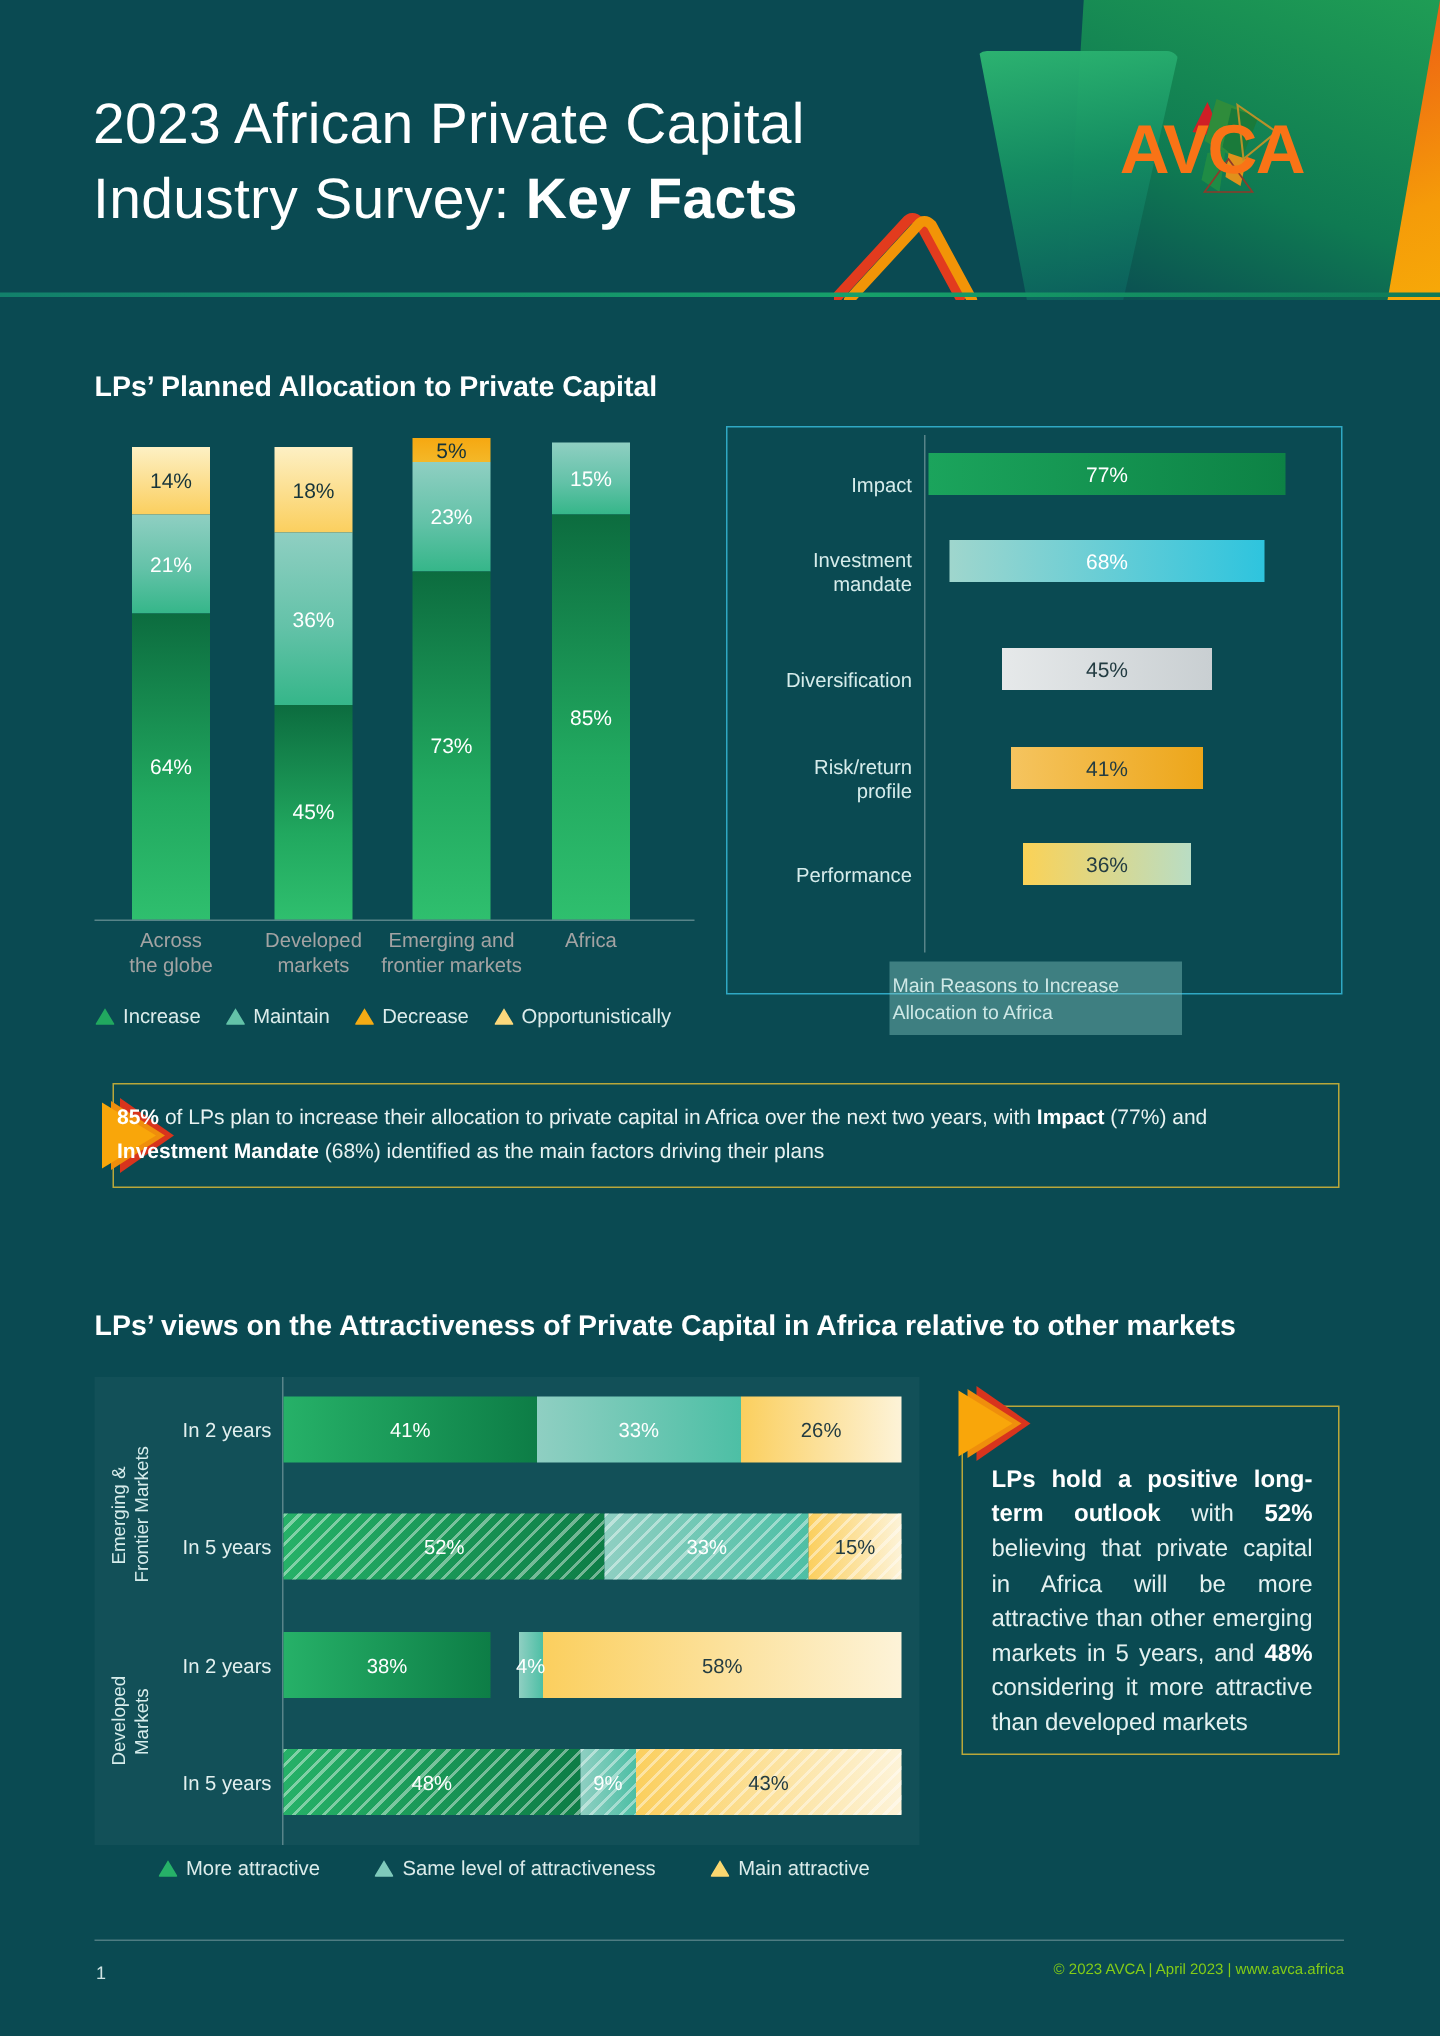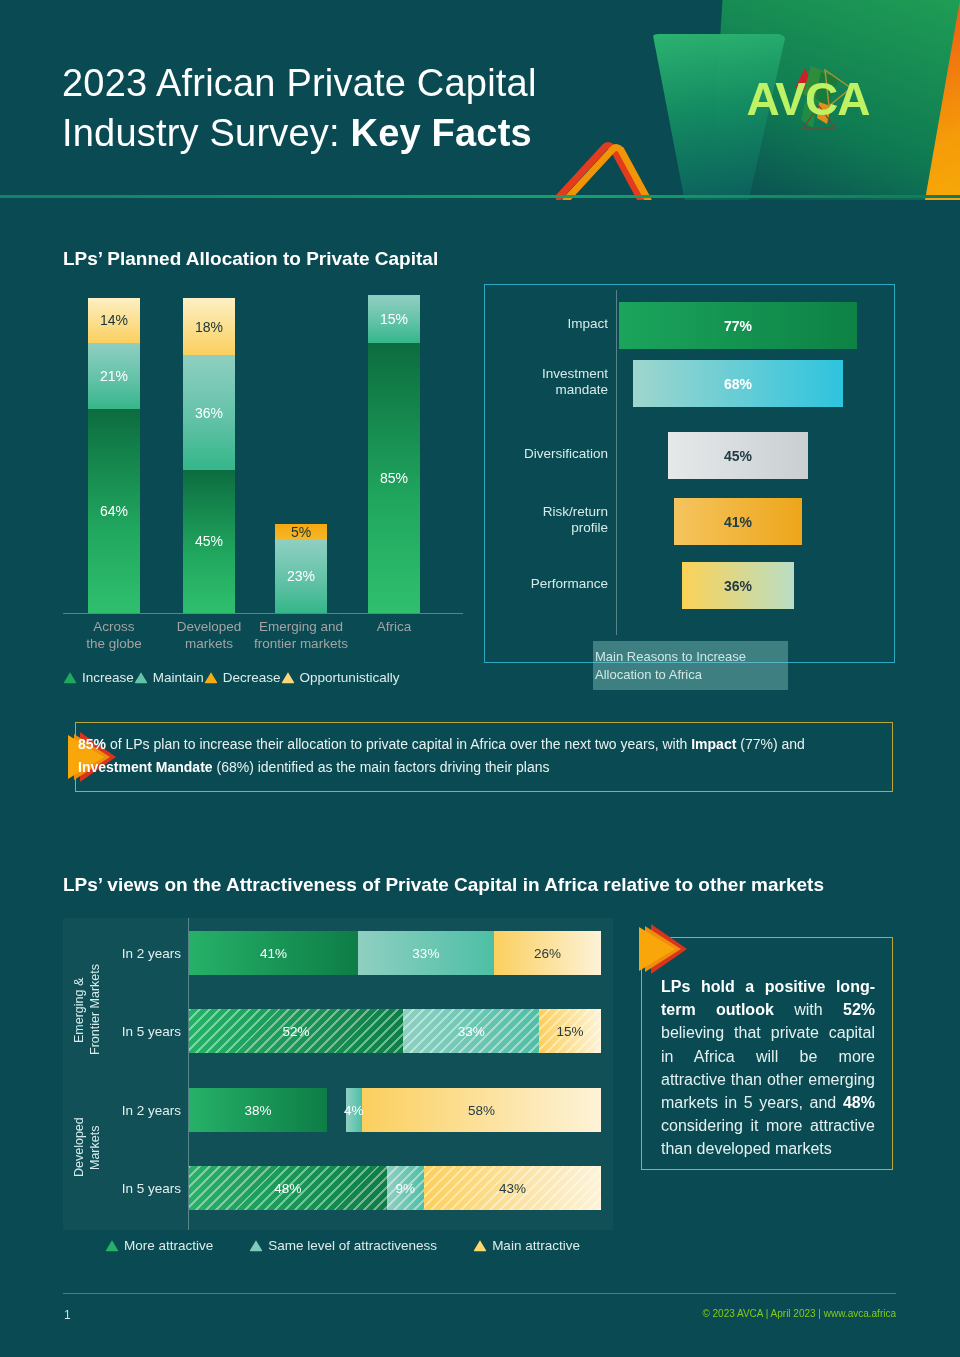--- a/index.html
+++ b/index.html
@@ -47,21 +47,21 @@
     font-size:38px; font-weight:300; line-height:1.32;
     letter-spacing:.2px; color:#ffffff;
   }
   .title b { font-weight:700; }
   .logo {
     position:absolute; left:733px; top:62px; width:150px; height:80px;
   }
   .logo-text {
     position:absolute; left:0; top:10px; width:150px;
     font-size:46px; font-weight:700; letter-spacing:-1px;
-    color:#bef264; z-index:3; text-align:center;
+    color:#f97316; z-index:3; text-align:center;
   }
 
   
   .sec1-title {
     position:absolute; left:63px; top:248px;
     font-size:19px; font-weight:700; color:#fff;
   }
 
   
   .colchart { position:absolute; left:63px; top:283px; width:400px; height:330px; }
@@ -77,38 +77,37 @@
   .seg.opp  { background:linear-gradient(180deg,#fdf0c4 0%,#fbcf5e 100%); color:#16343a; }
   .axisline {
     position:absolute; left:63px; top:613px; width:400px; height:1px;
     background:rgba(255,255,255,.32);
   }
   .catlabel {
     position:absolute; top:619px; font-size:13.5px; color:#a3a3a3;
     text-align:center; line-height:1.25; font-weight:400;
   }
 
-  .legend1 { position:absolute; left:63px; top:670px; display:flex; align-items:center; }
+  .legend1 { position:absolute; left:63px; top:670px; display:flex; gap:16px; align-items:center; }
   .lgitem { display:flex; align-items:center; gap:5px; font-size:13.5px; color:#dceceb; }
   .tri { width:14px; height:13px; }
 
   
   .panel {
     position:absolute; left:484px; top:284px; width:411px; height:379px;
     border:1.4px solid #2fa8c4;
   }
   .panel-vline {
     position:absolute; left:616px; top:290px; width:1px; height:345px;
     background:rgba(255,255,255,.32);
   }
   .hbar {
-    position:absolute; height:47px;
+    position:absolute; height:28px;
     display:flex; align-items:center; justify-content:center;
     font-size:14px;
-    font-weight:bold;
   }
   .hbar.c0 { background:linear-gradient(90deg,#1ba45c 0%,#0d8245 100%); color:#fff; }
   .hbar.c1 { background:linear-gradient(90deg,#9fd6cd 0%,#2ec4de 100%); color:#fff; }
   .hbar.c2 { background:linear-gradient(90deg,#e6e9ea 0%,#c9cfd2 100%); color:#233c42; }
   .hbar.c3 { background:linear-gradient(90deg,#f5c45f 0%,#eda61a 100%); color:#233c42; }
   .hbar.c4 { background:linear-gradient(90deg,#fbd256 0%,#b9ddc4 100%); color:#233c42; }
   .hbar-label {
     position:absolute; right:0; width:120px; text-align:right;
     font-size:13.5px; color:#d6eceb; line-height:1.2;
   }
@@ -251,20 +250,23 @@
         <span>45%</span>
       </div>
     </div>
     <div class="col" style="left: 212px;">
       <div class="seg dec" style="height:15.9px">
         <span>5%</span>
       </div>
       <div class="seg mai" style="height:73.14px">
         <span>23%</span>
       </div>
+      <div class="seg inc" style="height:232.14000000000001px">
+        <span>73%</span>
+      </div>
     </div>
     <div class="col" style="left: 305px;">
       <div class="seg mai" style="height:47.7px">
         <span>15%</span>
       </div>
       <div class="seg inc" style="height:270.3px">
         <span>85%</span>
       </div>
     </div>
   </div>

